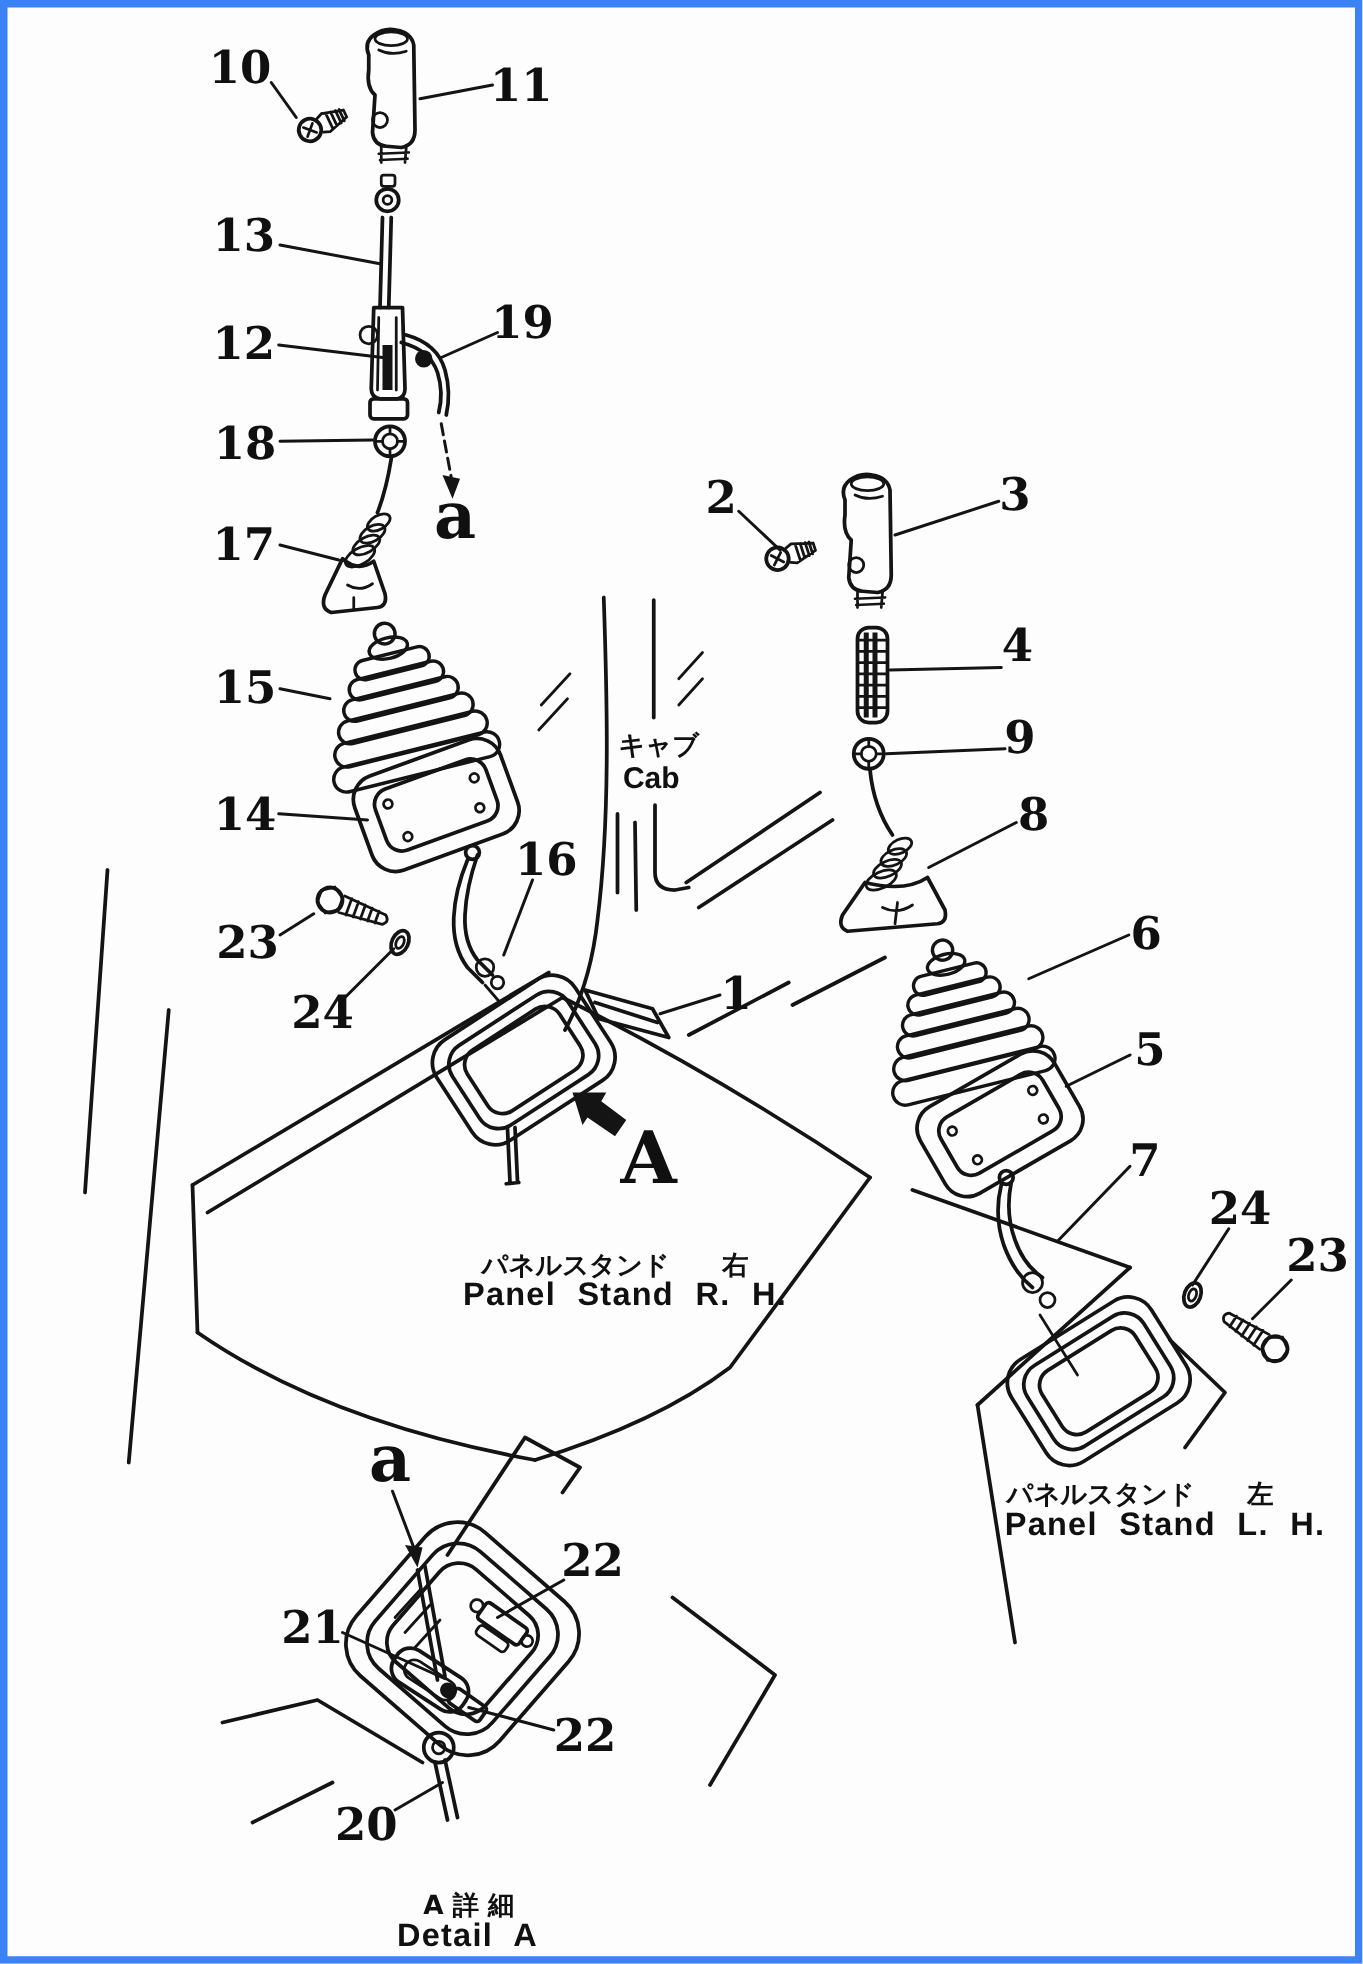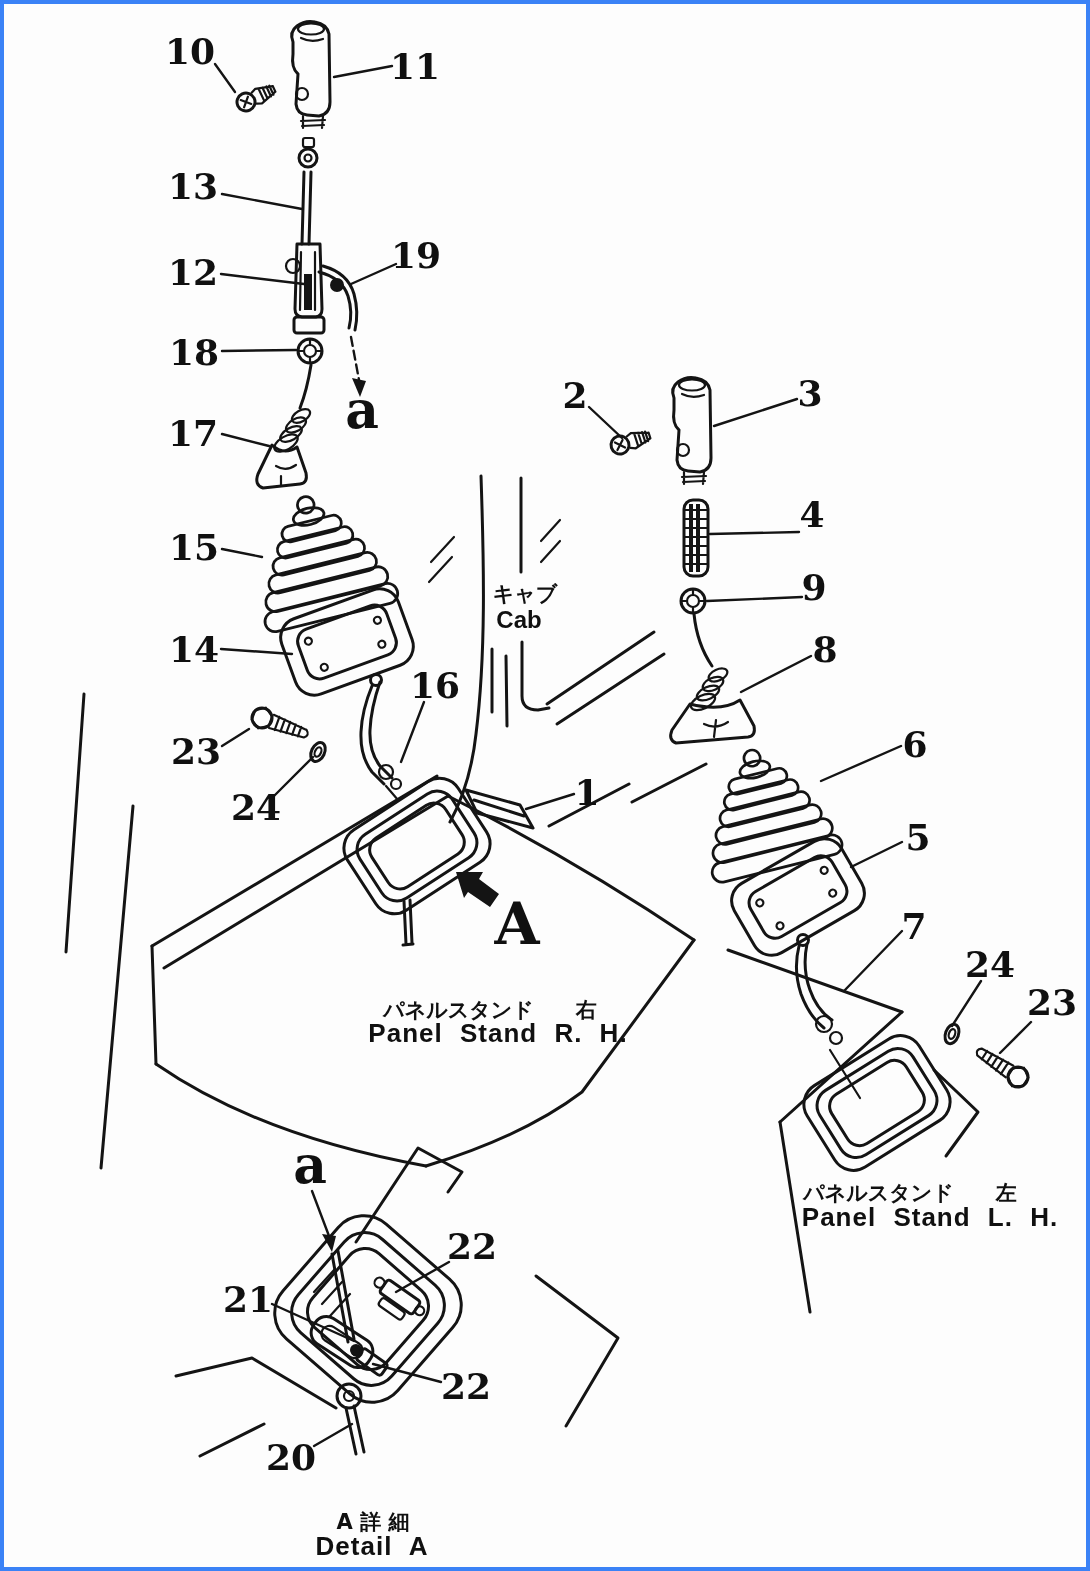--- a/index.html
+++ b/index.html
@@ -1,20 +1,20 @@
 <!DOCTYPE html>
 <html><head>
 <meta charset="utf-8">
 <style>
   html,body{margin:0;padding:0;background:#e8e8e8;}
   .page{
     position:relative;
     width:1090px;height:1571px;
     background:#fdfdfd;
-    border:4px solid #3b82f6;
+    border:6px solid #3b82f6;
     box-sizing:border-box;
     overflow:hidden;
     font-family:"Liberation Sans", sans-serif;
   }
   svg{display:block;}
   .ln{stroke:#141414;stroke-width:3;fill:none;stroke-linecap:round;stroke-linejoin:round;}
   .thin{stroke:#141414;stroke-width:2.2;fill:none;stroke-linecap:round;}
   .leader{stroke:#141414;stroke-width:2.4;fill:none;stroke-linecap:round;}
   .solid{fill:#141414;stroke:none;}
   .num{font-family:"DejaVu Serif", serif;font-weight:bold;font-size:36px;fill:#101010;text-anchor:middle;}

